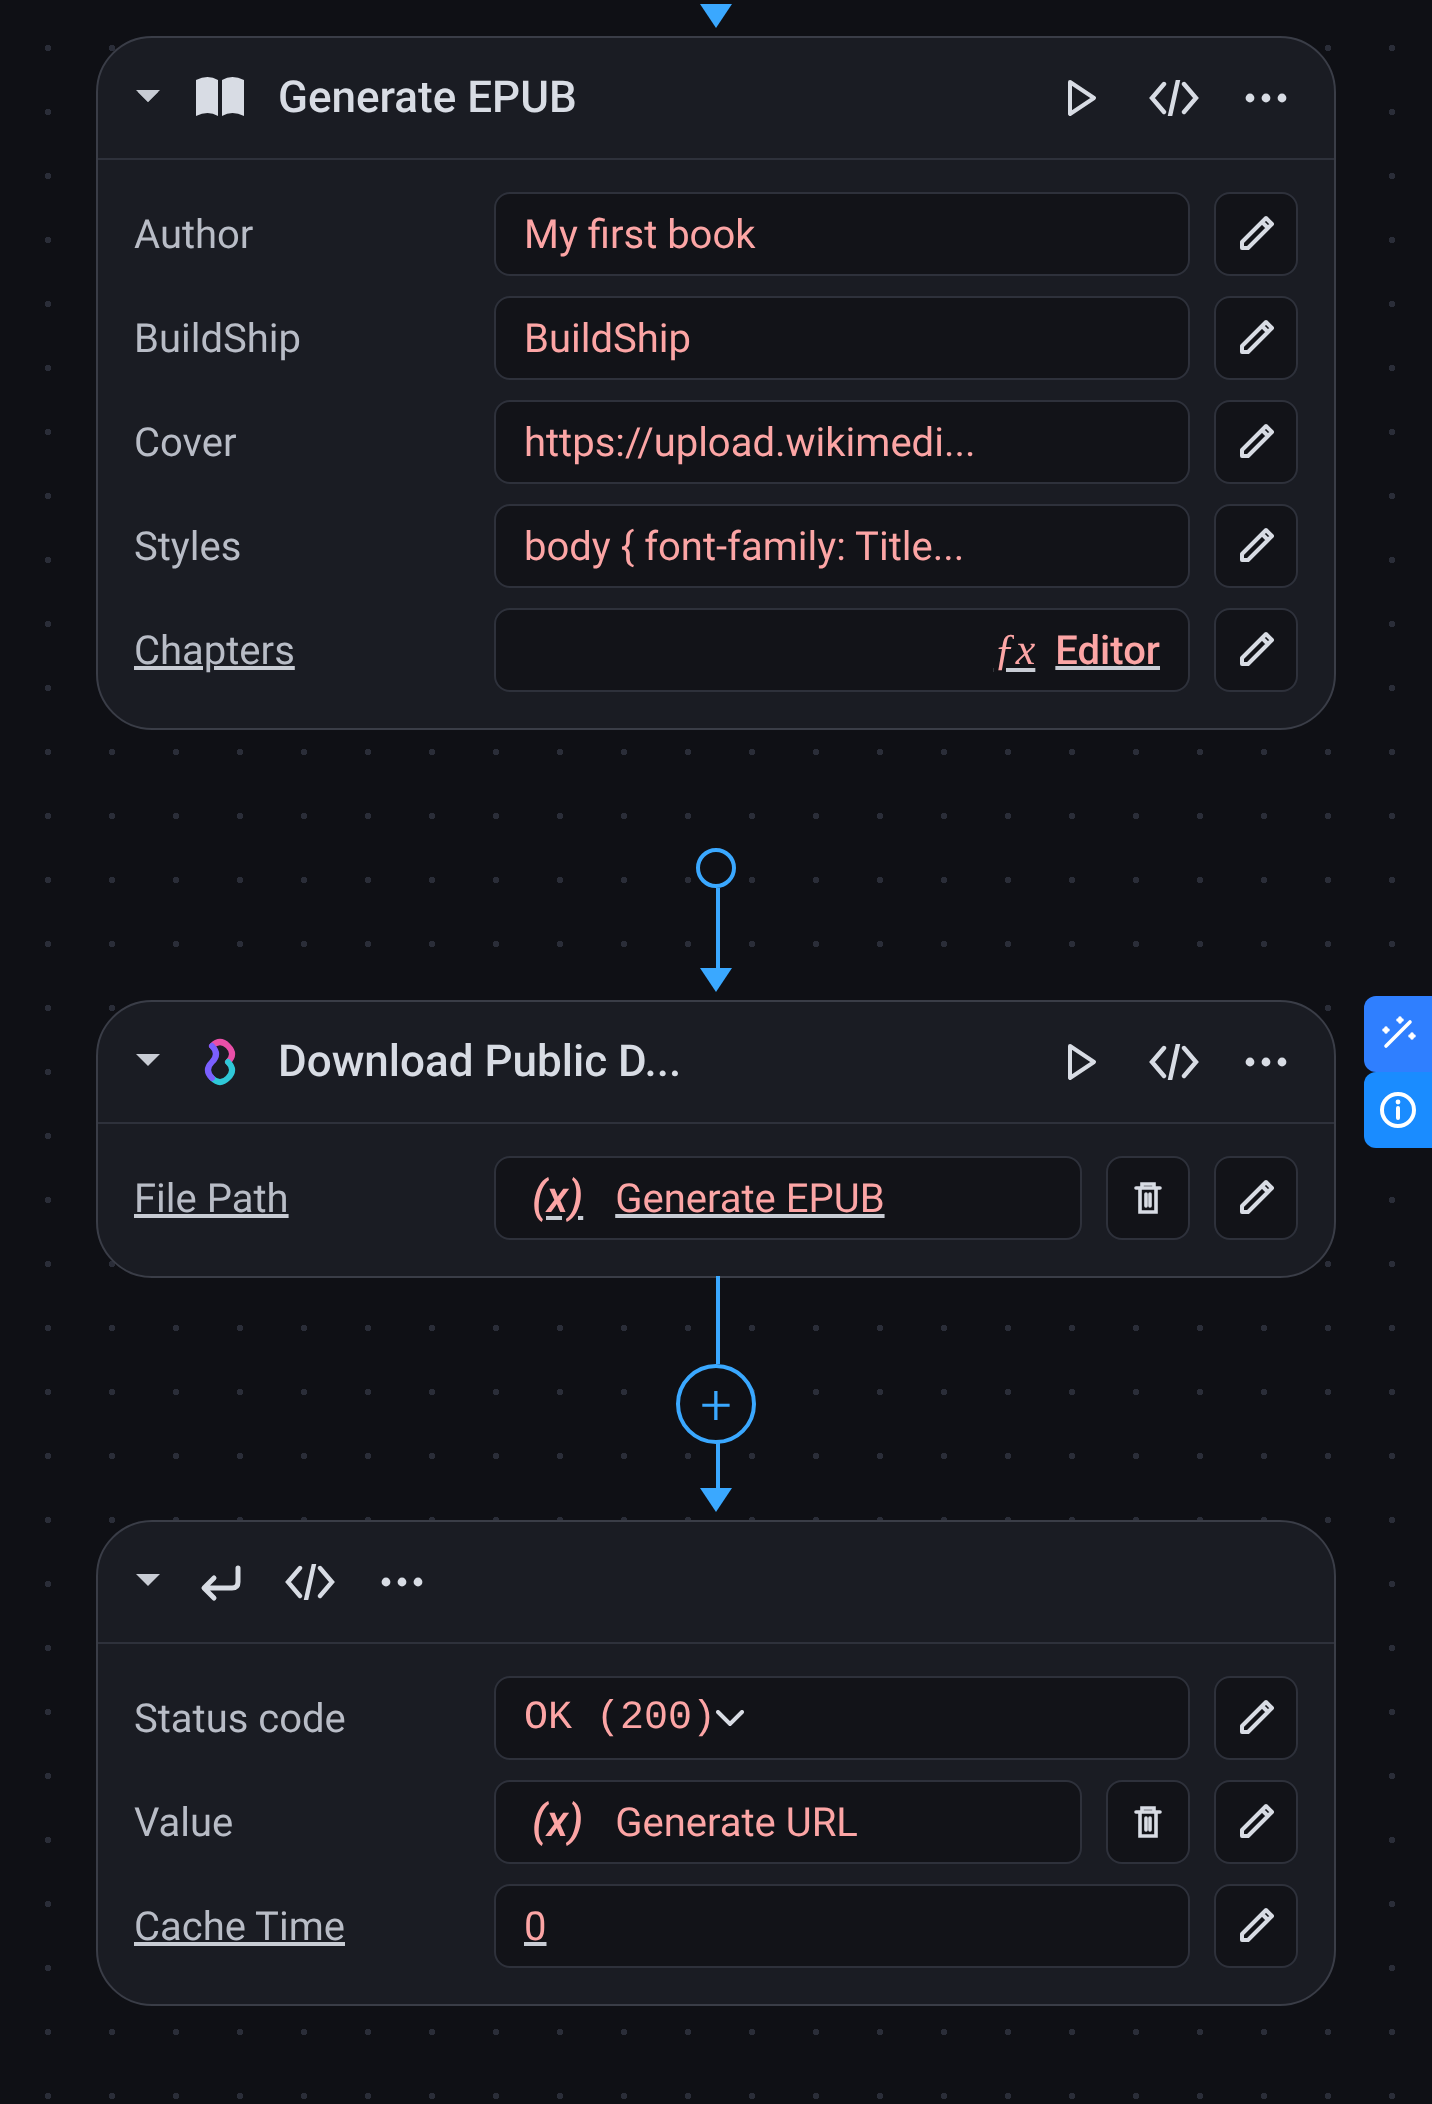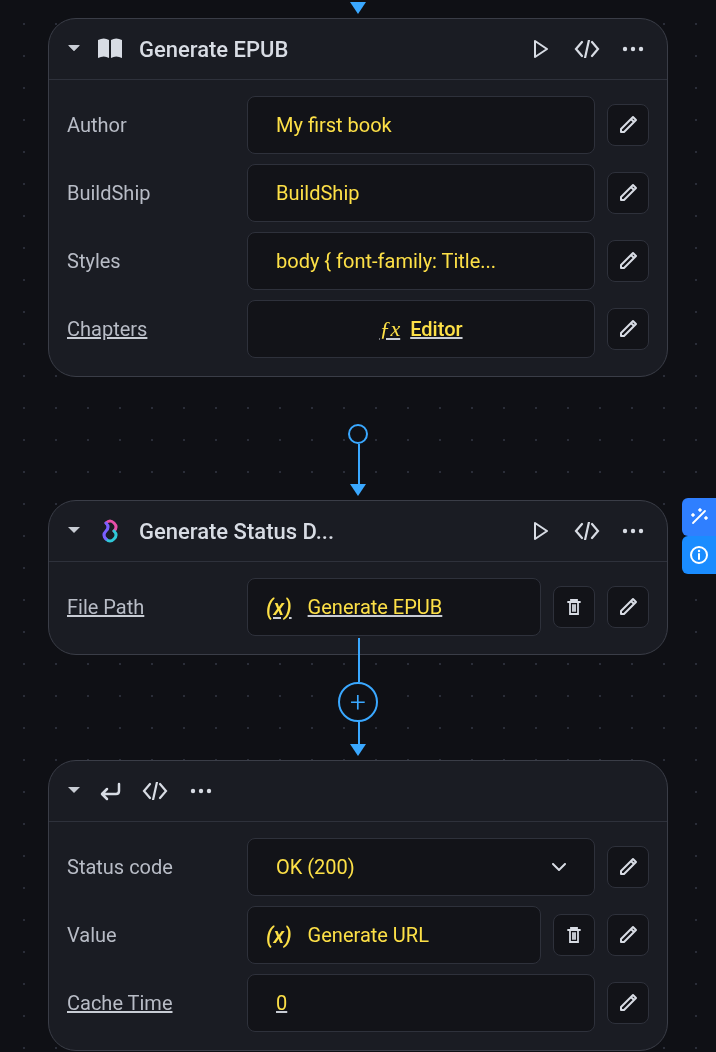--- a/index.html
+++ b/index.html
@@ -85,41 +85,41 @@
   .row .label {
     width: 168px;
     font-size: 20px;
     color: #b8bcc6;
   }
   .row .value {
     flex: 1;
     background: #121318;
     border: 1px solid #2e313b;
     border-radius: 8px;
-    padding: 8px 28px;
+    padding: 8px 14px;
     font-size: 20px;
-    color: #fde047;
+    color: #fca5a5;
     white-space: nowrap;
     overflow: hidden;
     text-overflow: ellipsis;
-    height: 58px;
+    height: 42px;
     display: flex;
     align-items: center;
   }
   .row .value.editor {
-    justify-content: center;
+    justify-content: flex-end;
     gap: 10px;
     font-weight: 500;
   }
   .row .value.var {
     gap: 16px;
     padding-left: 18px;
   }
   .row .value.select {
-    justify-content: space-between;
+    font-family: Liberation Mono, monospace;
   }
   .icon-btn {
     width: 42px;
     height: 42px;
     background: #121318;
     border: 1px solid #2e313b;
     border-radius: 8px;
     display: flex;
     align-items: center;
     justify-content: center;
@@ -248,20 +248,29 @@
     <div class="row">
       <div class="label">BuildShip</div>
       <div class="value">BuildShip</div>
       <div class="icon-btn">
         <svg width="20" height="20" viewBox="0 0 20 20">
             <path d="M3 17 L3 14 L13 4 L16 7 L6 17 Z M13 4 L15 2 L18 5 L16 7" fill="none" stroke="#d8dce4" stroke-width="2" stroke-linejoin="round"></path>
           </svg>
       </div>
     </div>
     <div class="row">
+      <div class="label">Cover</div>
+      <div class="value">https://upload.wikimedi...</div>
+      <div class="icon-btn">
+        <svg width="20" height="20" viewBox="0 0 20 20">
+            <path d="M3 17 L3 14 L13 4 L16 7 L6 17 Z M13 4 L15 2 L18 5 L16 7" fill="none" stroke="#d8dce4" stroke-width="2" stroke-linejoin="round"></path>
+          </svg>
+      </div>
+    </div>
+    <div class="row">
       <div class="label">Styles</div>
       <div class="value">body { font-family: Title...</div>
       <div class="icon-btn">
         <svg width="20" height="20" viewBox="0 0 20 20">
             <path d="M3 17 L3 14 L13 4 L16 7 L6 17 Z M13 4 L15 2 L18 5 L16 7" fill="none" stroke="#d8dce4" stroke-width="2" stroke-linejoin="round"></path>
           </svg>
       </div>
     </div>
     <div class="row">
       <div class="label">Chapters</div>
@@ -289,21 +298,21 @@
           <path d="M0 0 L6 6 L12 0 Z" fill="#c8ccd4"></path>
         </svg>
     </div>
     <div class="icon-slot">
       <svg width="28" height="28" viewBox="0 0 28 28">
         <path d="M10 6 Q14 2 18 6 Q22 10 18 14" stroke="#e94fa8" stroke-width="3" fill="none" stroke-linecap="round"></path>
         <path d="M18 14 Q22 18 18 22 Q14 26 10 22" stroke="#2fc8d8" stroke-width="3" fill="none" stroke-linecap="round"></path>
         <path d="M10 22 Q6 18 10 14 Q14 10 10 6" stroke="#7a5fff" stroke-width="3" fill="none" stroke-linecap="round"></path>
       </svg>
     </div>
-    <div class="title">Generate Status D...</div>
+    <div class="title">Download Public D...</div>
     <div class="act">
       <svg width="16" height="18" viewBox="0 0 16 18">
           <path d="M2 1 L14 9 L2 17 Z" fill="none" stroke="#d8dce4" stroke-width="2" stroke-linejoin="round"></path>
         </svg>
     </div>
     <div class="act">
       <svg width="26" height="18" viewBox="0 0 26 18">
           <path d="M8 2 L2 9 L8 16 M18 2 L24 9 L18 16 M15 0 L11 18" fill="none" stroke="#d8dce4" stroke-width="2.2" stroke-linecap="round"></path>
         </svg>
     </div>

